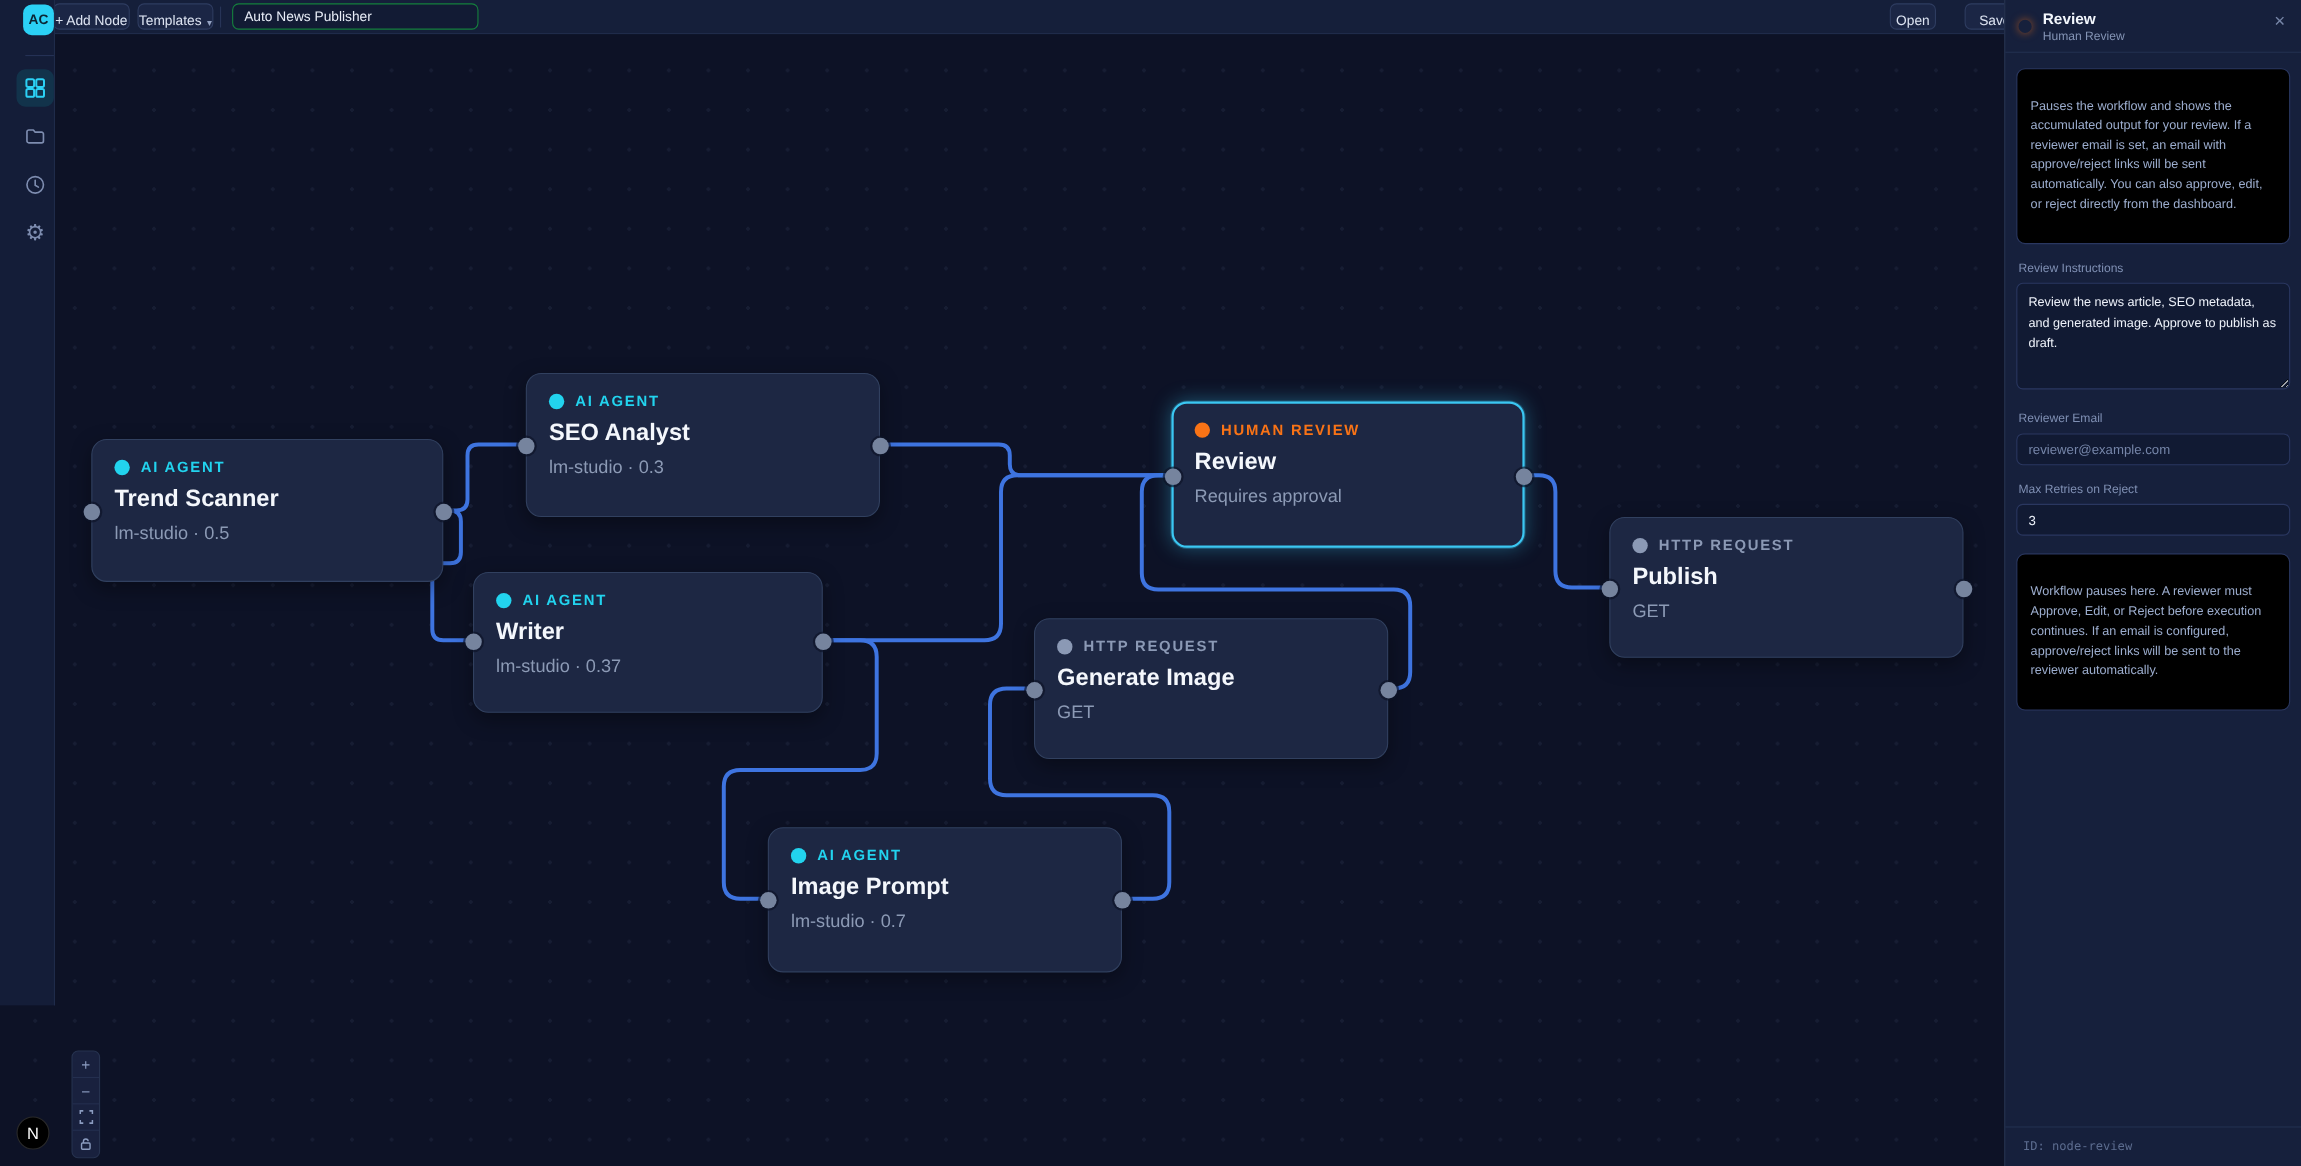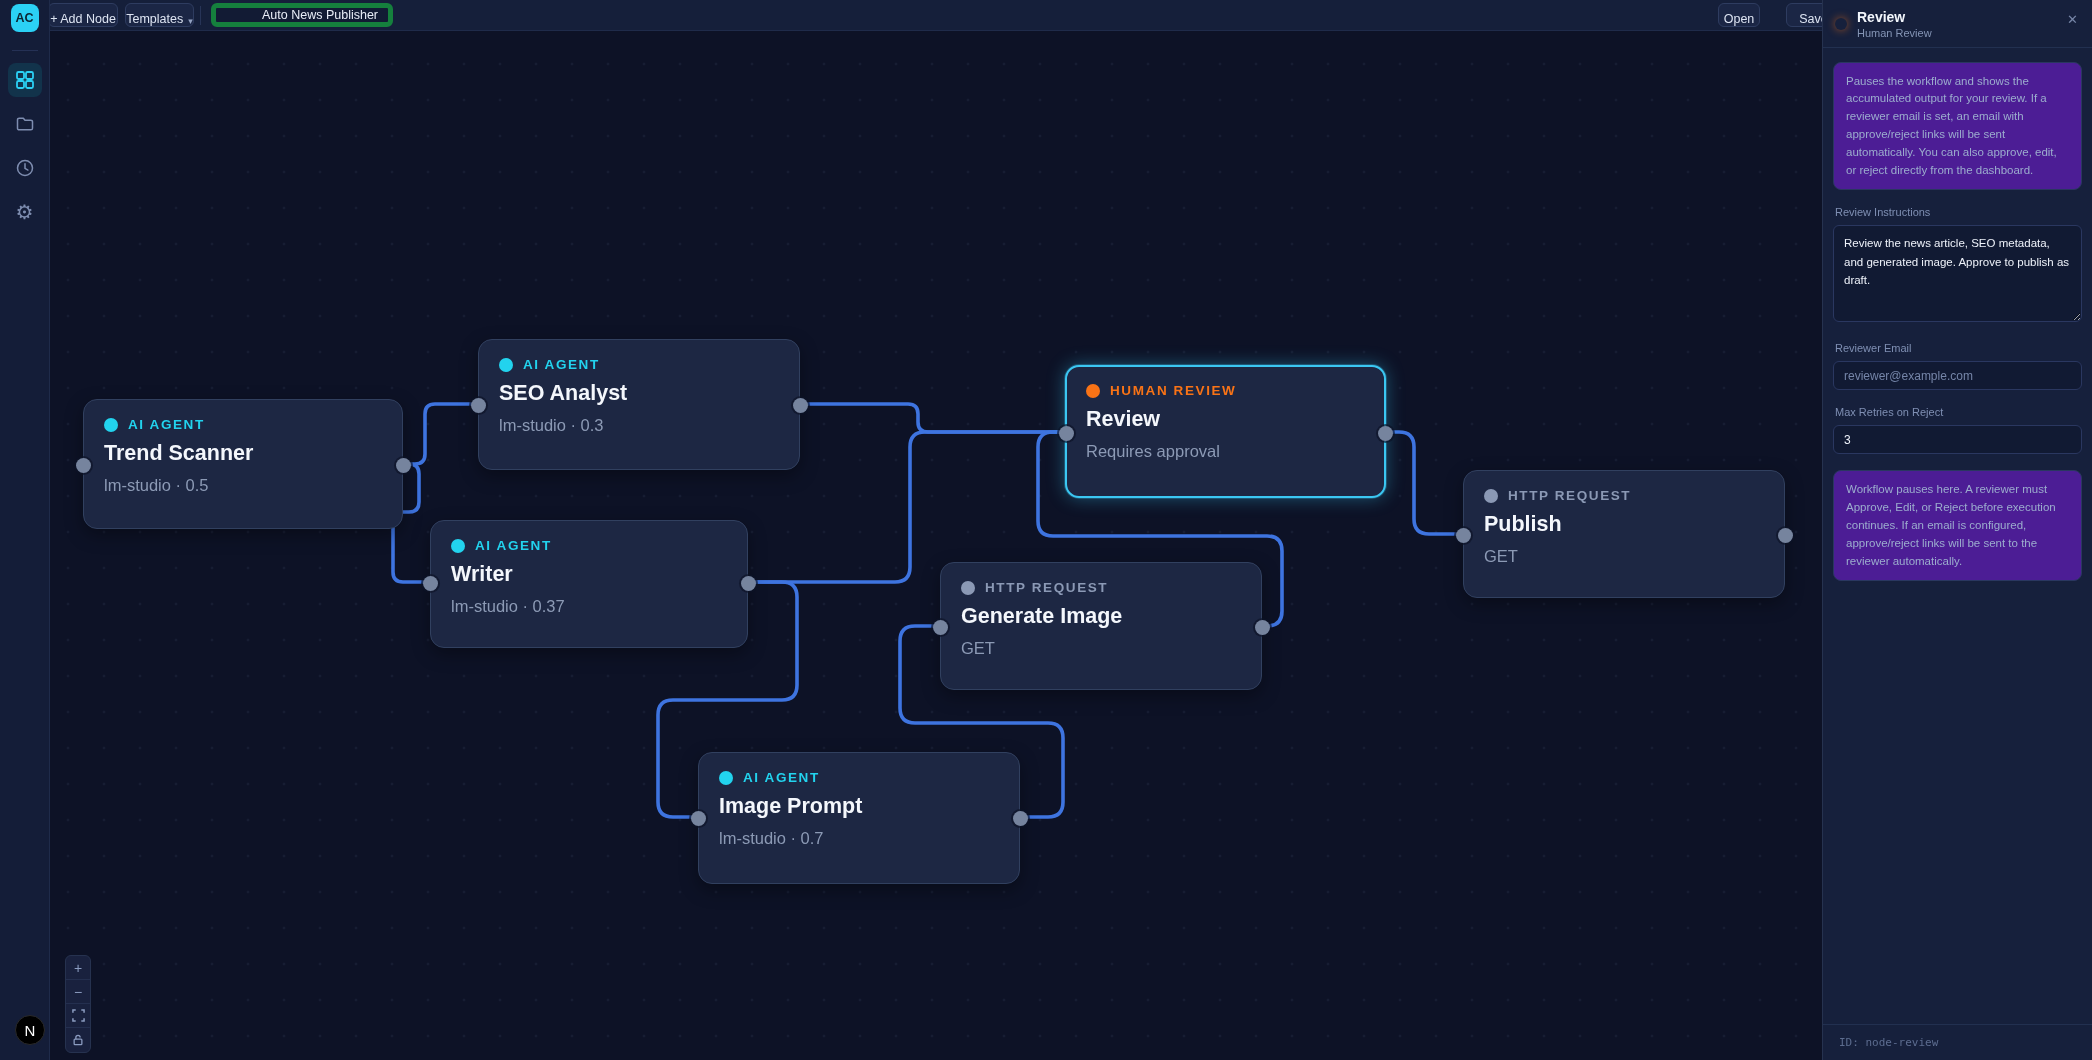--- a/index.html
+++ b/index.html
@@ -24,29 +24,29 @@
   .port { position:absolute; width:15px; height:15px; border-radius:50%; background:#76849e;
           box-shadow:0 0 0 2px rgba(13,18,38,.65); z-index:3; }
 
   
   .topbar { position:absolute; left:0; top:0; width:2092px; height:31px; background:#151f3a;
             border-bottom:1px solid #1f2b4a; z-index:5; }
   .tb-btn { position:absolute; top:3px; height:24px; background:#1b2645; border:1px solid #2e3c60;
             border-radius:6px; color:#dde4f2; font-size:12.5px; display:flex; align-items:flex-end;
             justify-content:center; gap:5px; cursor:pointer; }
   .tb-sep { position:absolute; left:200px; top:6px; width:1px; height:19px; background:#273457; }
-  .tb-input { position:absolute; left:211px; top:3px; width:182px; height:24px; background:#121b34;
-            border:5px solid #15803d; border-radius:6px; color:#e8edf7; font-size:12.5px;
-            padding:0 10px; outline:none; font-family:"Liberation Sans", sans-serif;text-align:right; }
+  .tb-input { position:absolute; left:211px; top:3px; width:224px; height:24px; background:#121b34;
+            border:1px solid #15803d; border-radius:6px; color:#e8edf7; font-size:12.5px;
+            padding:0 10px; outline:none; font-family:"Liberation Sans", sans-serif; }
   .caret { font-size:9px; color:#93a2c2; }
 
   
-  .sidebar { position:absolute; left:0; top:0; width:50px; height:1060px; background:#141d38;
+  .sidebar { position:absolute; left:0; top:0; width:50px; height:914px; background:#141d38;
              border-right:1px solid #1f2b4a; z-index:6; display:flex; flex-direction:column;
-             align-items:center; }
+             align-items:flex-end; }
   .avatar { width:28px; height:28px; margin-top:4px; border-radius:8px; background:#2bd1f5;
             color:#0b2533; font-weight:700; font-size:12.5px; display:flex; align-items:center;
             justify-content:center; cursor:pointer; }
   .sb-div { width:26px; height:1px; background:#2531535; background:#253155; margin:18px 0 12px; }
   .sb-btn { width:34px; height:34px; border-radius:8px; display:flex; align-items:center;
             justify-content:center; margin-bottom:10px; color:#7e8db0; cursor:pointer; }
   .sb-btn.active { background:#12334b; color:#2bd1f5; }
   .sb-btn svg { display:block; }
   .gear-glyph { font-size:20px; line-height:1; }
 
@@ -55,21 +55,21 @@
            border-left:1px solid #26324f; z-index:10; display:flex; flex-direction:column; }
   .panel-header { display:flex; align-items:center; padding:9px 12px 8px; position:relative; }
   .panel-dot { width:12px; height:12px; border-radius:50%; margin-right:10px;
                box-shadow:0 0 8px rgba(249,115,22,.6); }
   .panel-title { font-size:14px; font-weight:700; color:#f2f6fc; line-height:1.25; }
   .panel-subtitle { font-size:11px; color:#8494b5; }
   .panel-close { position:absolute; right:14px; top:12px; color:#7786a8; font-size:13px;
                  cursor:pointer; }
   .panel-hr { height:1px; background:#223050; }
   .panel-body { flex:1; padding:14px 10px 0; overflow:hidden; }
-  .info-box { background:#4c1d95; border:1px solid #2a3760; border-radius:8px; padding:10px 12px;
+  .info-box { background:#000000; border:1px solid #2a3760; border-radius:8px; padding:26px 12px;
               color:#9cadce; font-size:11.5px; line-height:1.55; }
   .fld-label { color:#7f8fb3; font-size:11px; margin:16px 2px 7px; }
   .txt-area { width:100%; height:97px; background:#111a33; border:1px solid #2a3760;
               border-radius:6px; color:#eef2fa; font-size:11.5px; line-height:1.6;
               padding:8px 10px; resize:both; outline:none;
               font-family:"Liberation Sans", sans-serif; }
   .fld-input { width:100%; height:29px; background:#111a33; border:1px solid #2a3760;
                border-radius:6px; color:#eef2fa; font-size:12px; padding:0 10px; outline:none;
                font-family:"Liberation Sans", sans-serif; }
   .fld-input::placeholder { color:#7585a8; }

